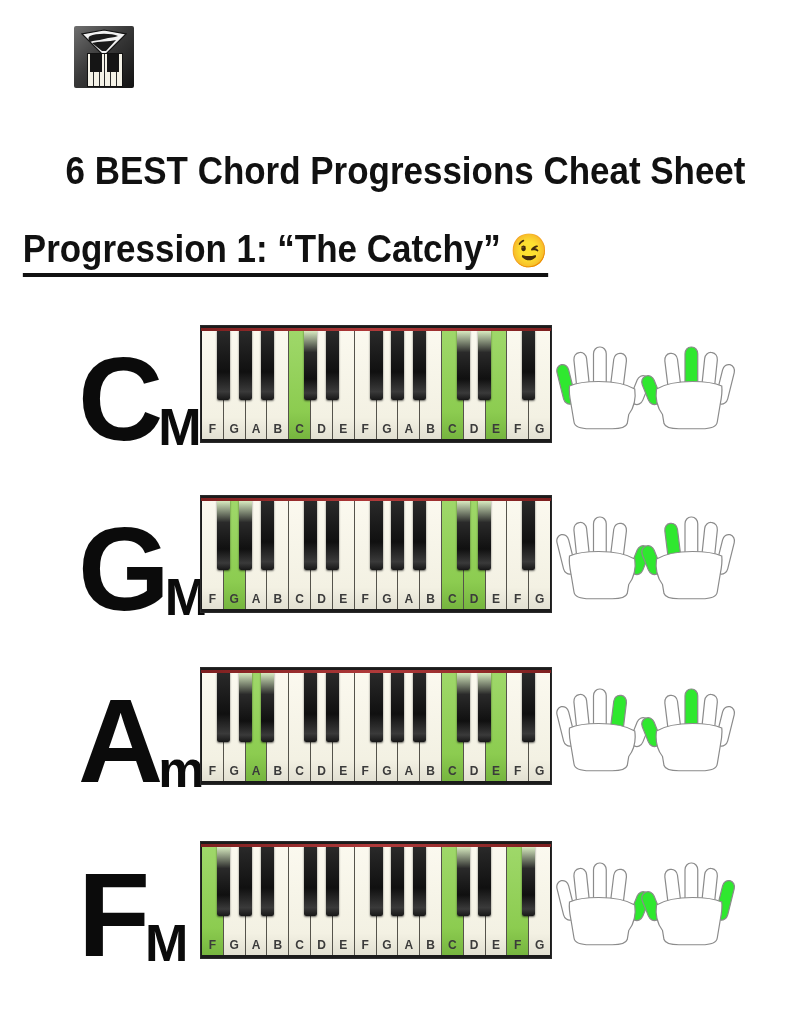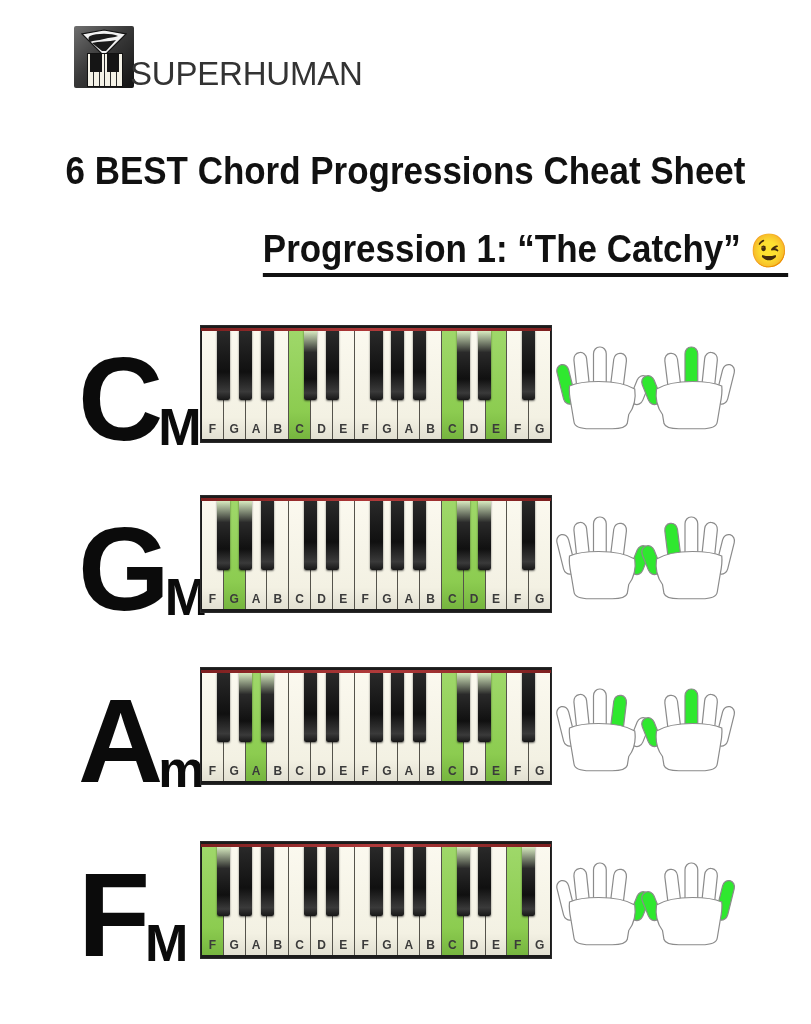--- a/index.html
+++ b/index.html
@@ -40,21 +40,21 @@
   }
 
   
   #title{
     position:absolute;left:0;right:0;top:150px;text-align:center;
     font-size:38px;font-weight:bold;color:#111;
     font-family:"Liberation Sans Narrow","Liberation Sans",sans-serif;
     transform:scaleX(0.92);
   }
   #subtitle-wrap{
-    position:absolute;left:0;right:0;top:228px;text-align:right;
+    position:absolute;left:0;right:0;top:228px;text-align:left;
   }
   #subtitle{
     display:inline-block;font-size:38px;font-weight:bold;color:#111;
     border-bottom:4px solid #111;padding-bottom:2px;
     font-family:"Liberation Sans Narrow","Liberation Sans",sans-serif;
     transform:scaleX(0.92);
   }
   #subtitle .emo{font-size:33px;border:0;}
 
   
@@ -125,21 +125,20 @@
     </svg>
     <div class="keys">
       <i class="b"></i>
         <i class="b"></i>
         <i></i>
         <i class="b"></i>
         <i class="b"></i>
         <i></i>
     </div>
   </div>
-  <div class="word2">SUPERHUMAN</div>
 </div>
 
 <div id="title">6 BEST Chord Progressions Cheat Sheet</div>
 <div id="subtitle-wrap">
   <span id="subtitle">
     <span>Progression 1: “The Catchy”</span>
     <span class="emo">😉</span>
   </span>
 </div>
 

